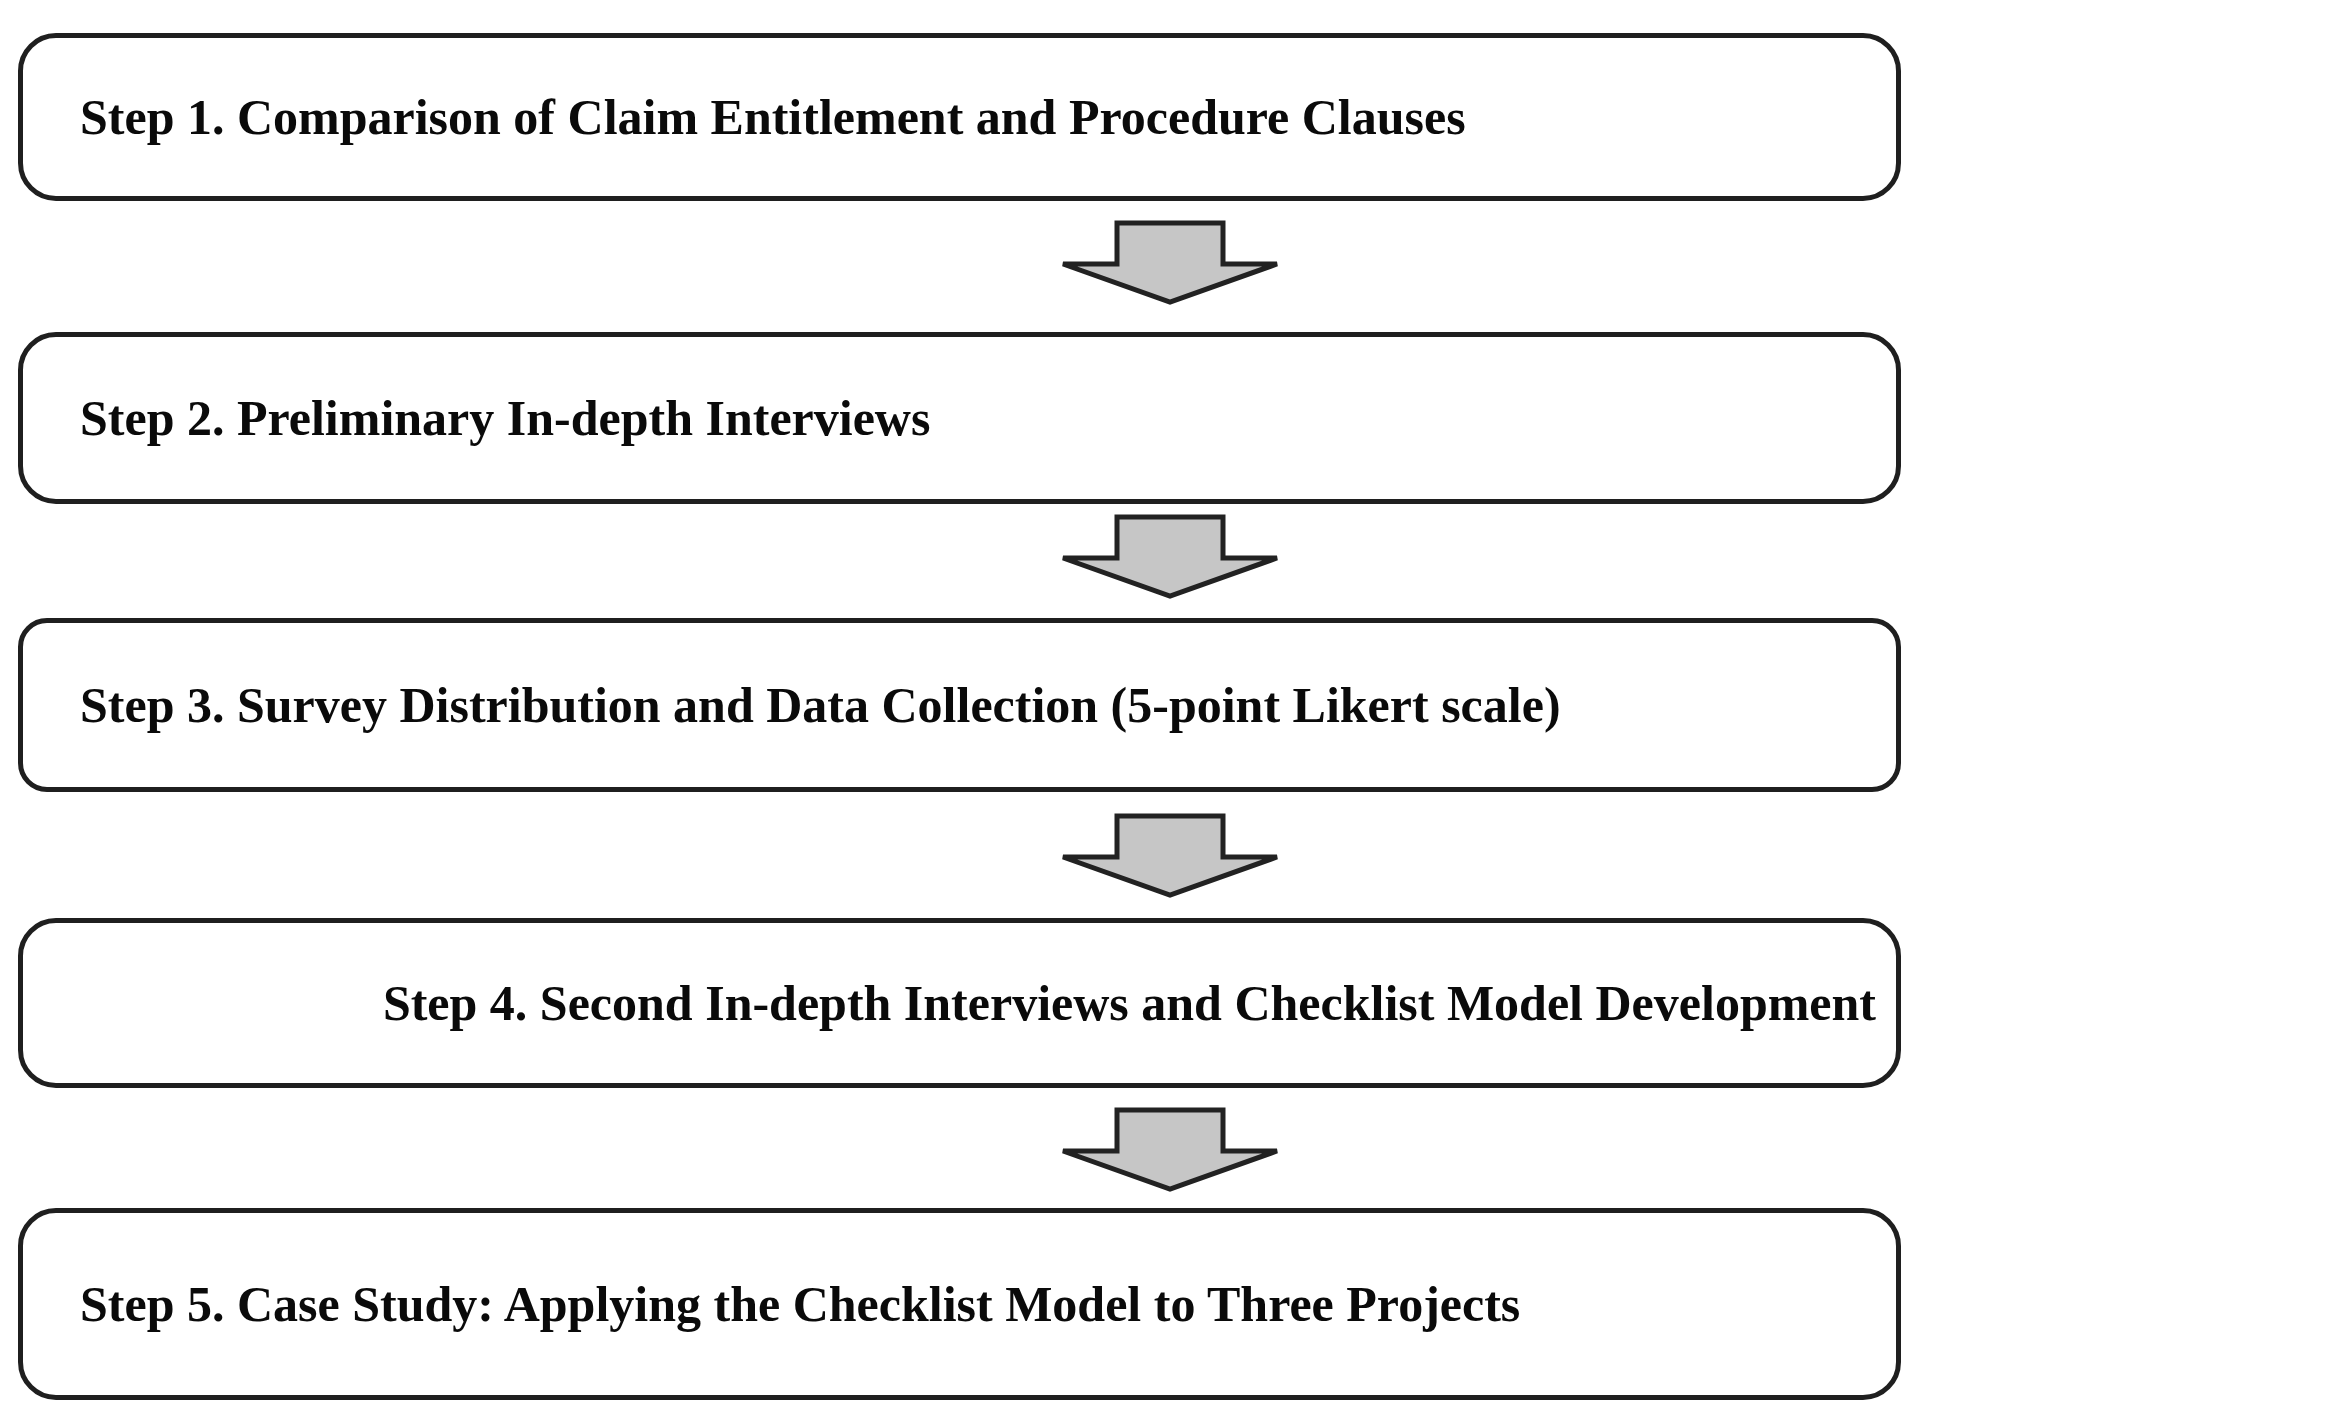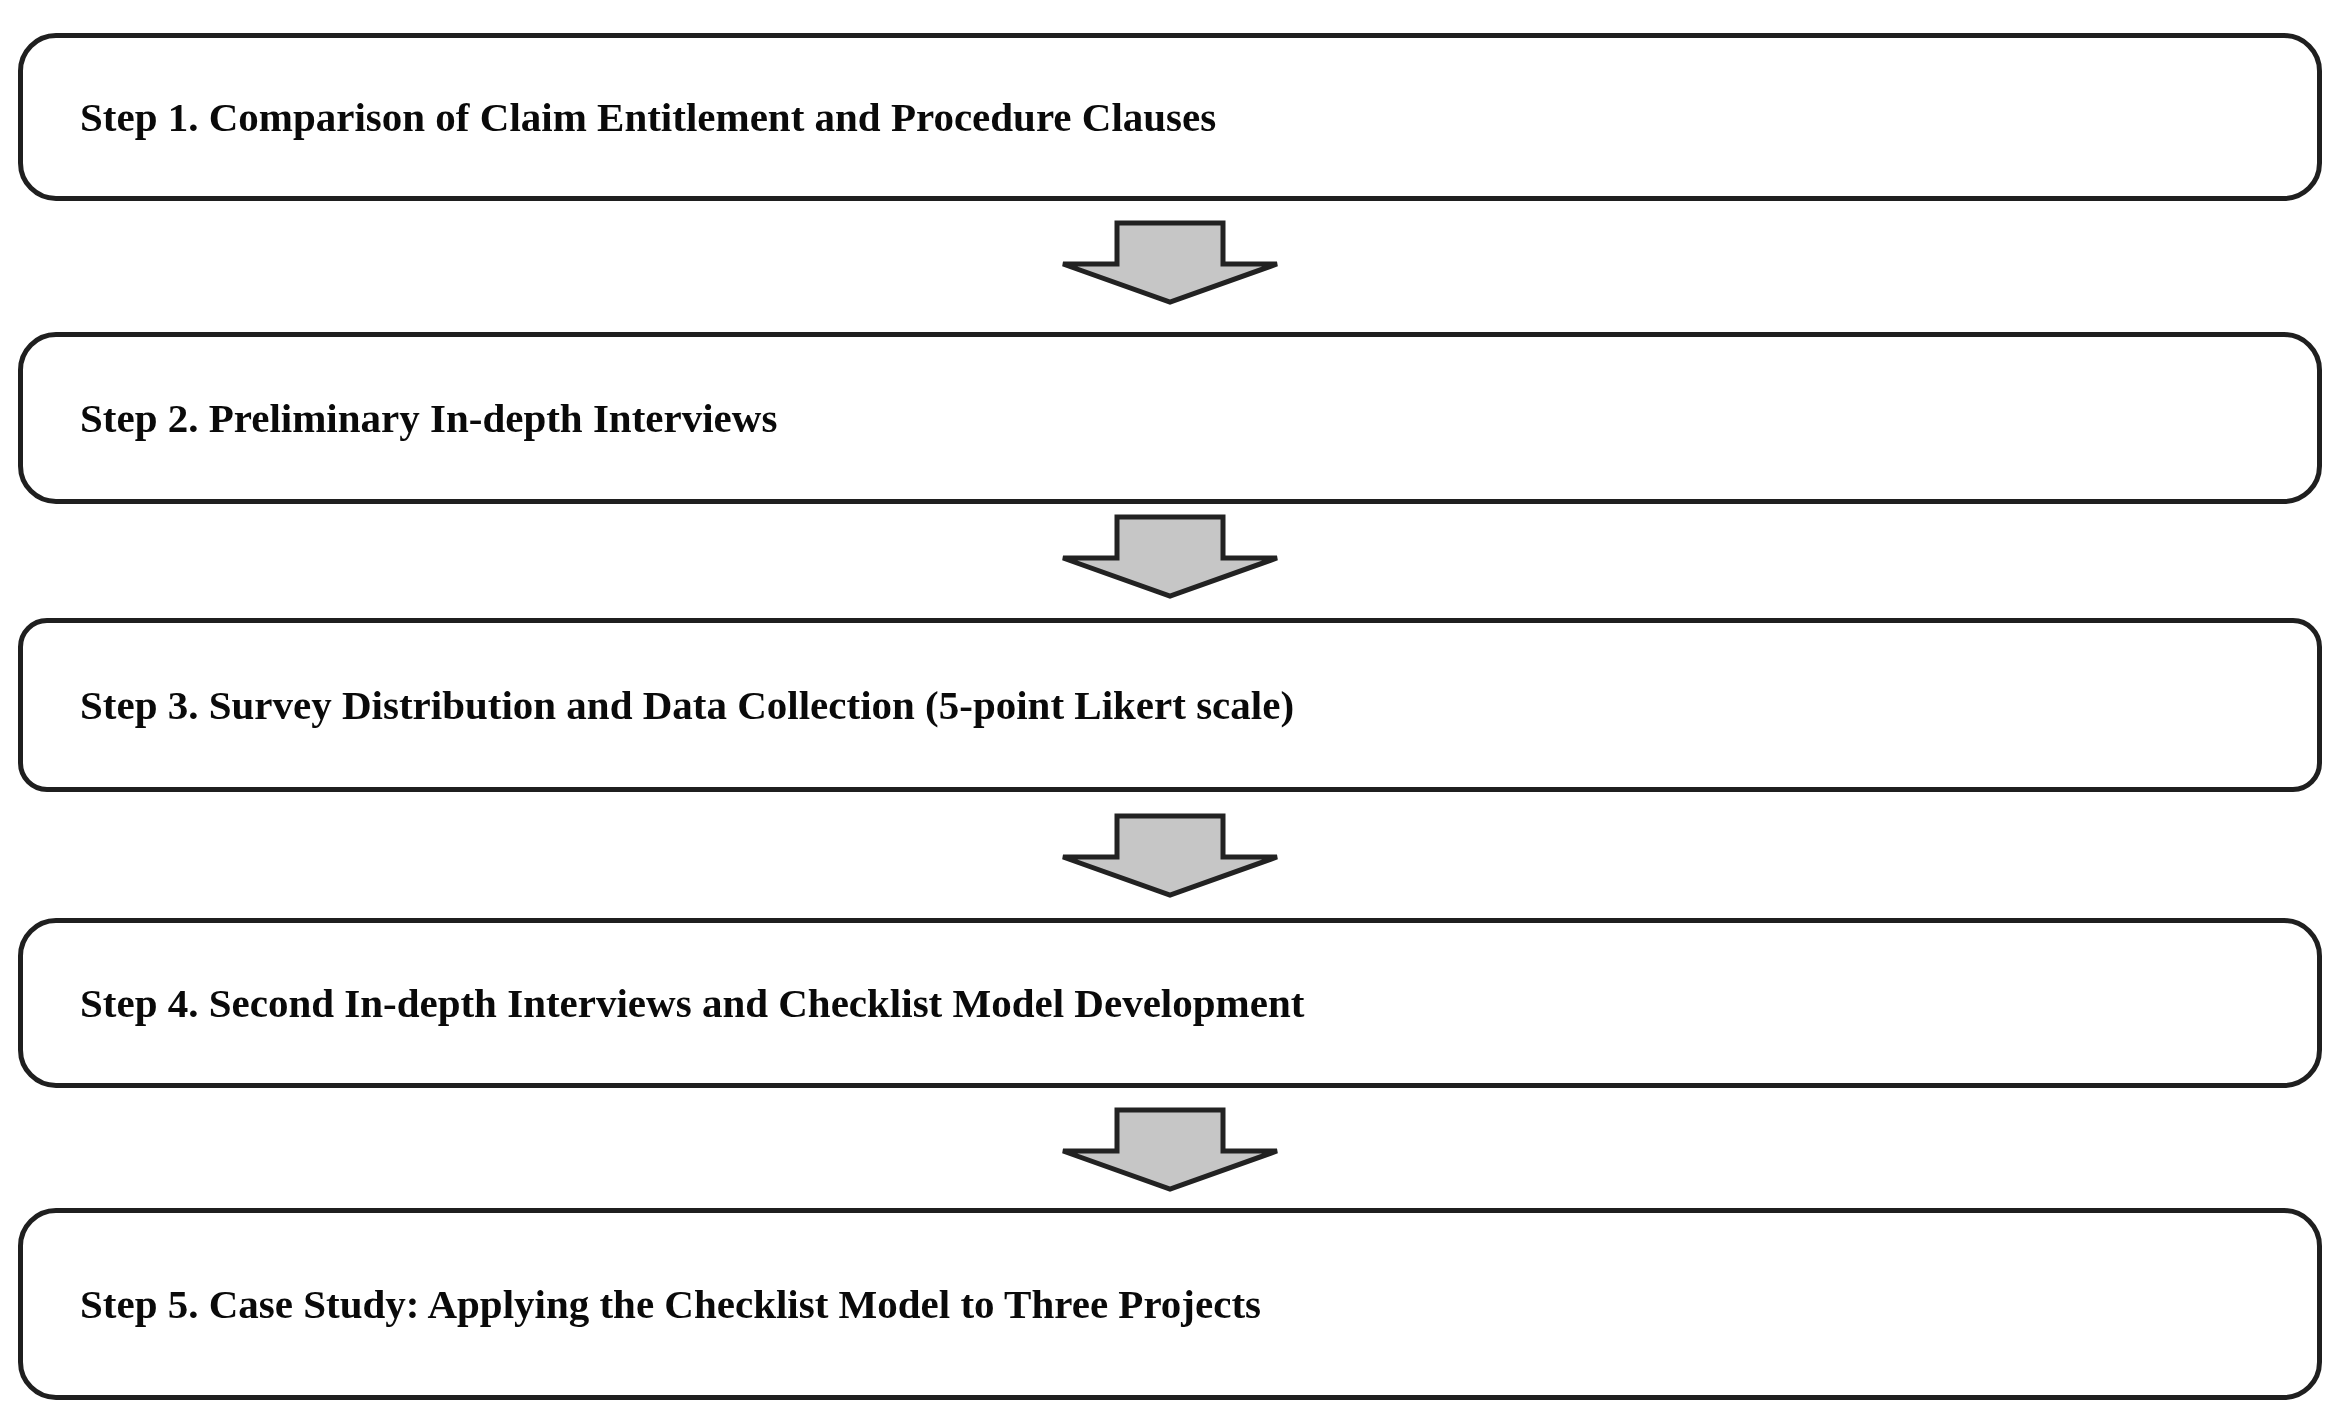--- a/index.html
+++ b/index.html
@@ -17,40 +17,40 @@
   body {
     width: 2341px;
     height: 1403px;
     position: relative;
     overflow: hidden;
     font-family: "Liberation Serif", serif;
   }
   .step-box {
     position: absolute;
     left: 18px;
-    width: 2304px;
+    width: 1883px;
     box-sizing: border-box;
     background: var(--box-bg);
     border: 5px solid var(--box-border);
     border-radius: 38px;
     display: flex;
     flex-direction: column;
     justify-content: center;
     padding-left: 57px;
     padding-right: 20px;
     font-weight: bold;
-    font-size: 41px;
+    font-size: 50px;
     line-height: 87px;
     color: var(--text-color);
     white-space: nowrap;
   }
   #box1 { top: 33px;   height: 168px; }
   #box2 { top: 332px;  height: 172px; }
   #box3 { top: 618px;  height: 174px; border-radius: 29px; }
-  #box4 { top: 918px;  height: 170px; }
+  #box4 { top: 918px;  height: 170px; align-items: flex-end; }
   #box5 { top: 1208px; height: 192px; }
   .line { display: block; }
   .line-indent { text-indent: 210px; }
   .arrow {
     position: absolute;
     left: 1059px;
     width: 222px;
     height: 85px;
   }
   #arrow1 { top: 220px; }

